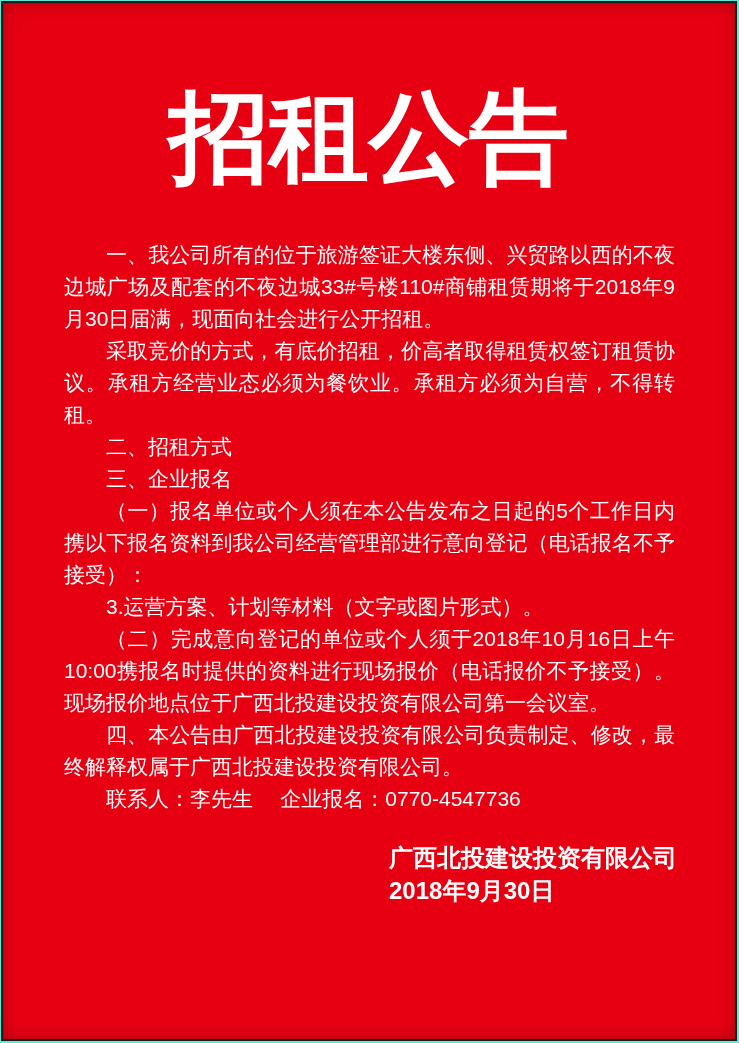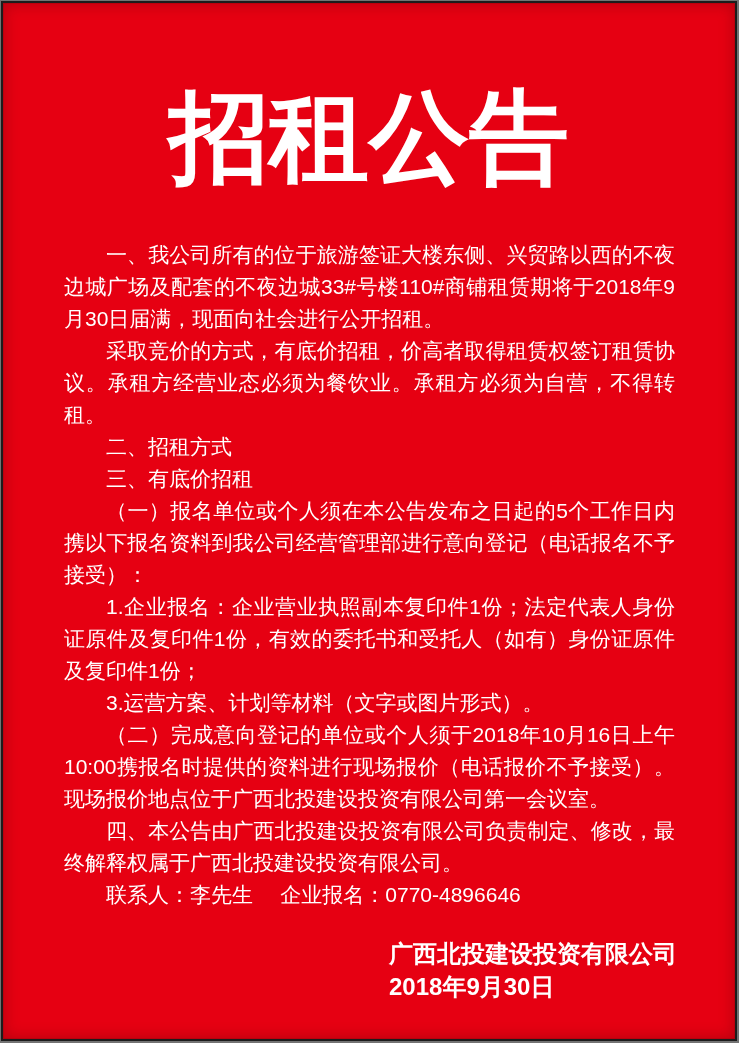--- a/index.html
+++ b/index.html
@@ -11,21 +11,21 @@
   * { box-sizing: border-box; }
   html, body {
     margin: 0;
     padding: 0;
     background: #ffffff;
   }
   .page {
     position: relative;
     width: 739px;
     height: 1043px;
-    background: #737373;
+    background: #5eead4;
     overflow: hidden;
     font-family: "Liberation Sans", "DejaVu Sans", sans-serif;
   }
   .poster {
     position: absolute;
     left: 1px;
     top: 1px;
     width: 736px;
     height: 1040px;
     background: var(--background);
@@ -79,29 +79,28 @@
 
 <div class="page">
   <div class="poster">
 
     <h1 class="title">招租公告</h1>
 
     <div class="body-text">
       <p>一、我公司所有的位于旅游签证大楼东侧、兴贸路以西的不夜边城广场及配套的不夜边城33#号楼110#商铺租赁期将于2018年9月30日届满，现面向社会进行公开招租。</p>
       <p>采取竞价的方式，有底价招租，价高者取得租赁权签订租赁协议。承租方经营业态必须为餐饮业。承租方必须为自营，不得转租。</p>
       <p>二、招租方式</p>
-      <p>三、有底价招租</p>
+      <p>三、企业报名</p>
       <p>（一）报名单位或个人须在本公告发布之日起的5个工作日内携以下报名资料到我公司经营管理部进行意向登记（电话报名不予接受）：</p>
-      <p>1.企业报名：企业营业执照副本复印件1份；法定代表人身份证原件及复印件1份，有效的委托书和受托人（如有）身份证原件及复印件1份；</p>
       <p>3.运营方案、计划等材料（文字或图片形式）。</p>
       <p>（二）完成意向登记的单位或个人须于2018年10月16日上午10:00携报名时提供的资料进行现场报价（电话报价不予接受）。现场报价地点位于广西北投建设投资有限公司第一会议室。</p>
       <p>四、本公告由广西北投建设投资有限公司负责制定、修改，最终解释权属于广西北投建设投资有限公司。</p>
 
       <p class="contact-line">
-        <span>联系人：</span><span>李先生</span><span class="phone-label-gap">企业报名：</span><span>0770-4896646</span>
+        <span>联系人：</span><span>李先生</span><span class="phone-label-gap">企业报名：</span><span>0770-4547736</span>
       </p>
     </div>
 
     <div class="signature">
       <span class="sig-inner">
         <span class="sig-company">广西北投建设投资有限公司</span>
         <span class="sig-date">2018年9月30日</span>
       </span>
     </div>
 

